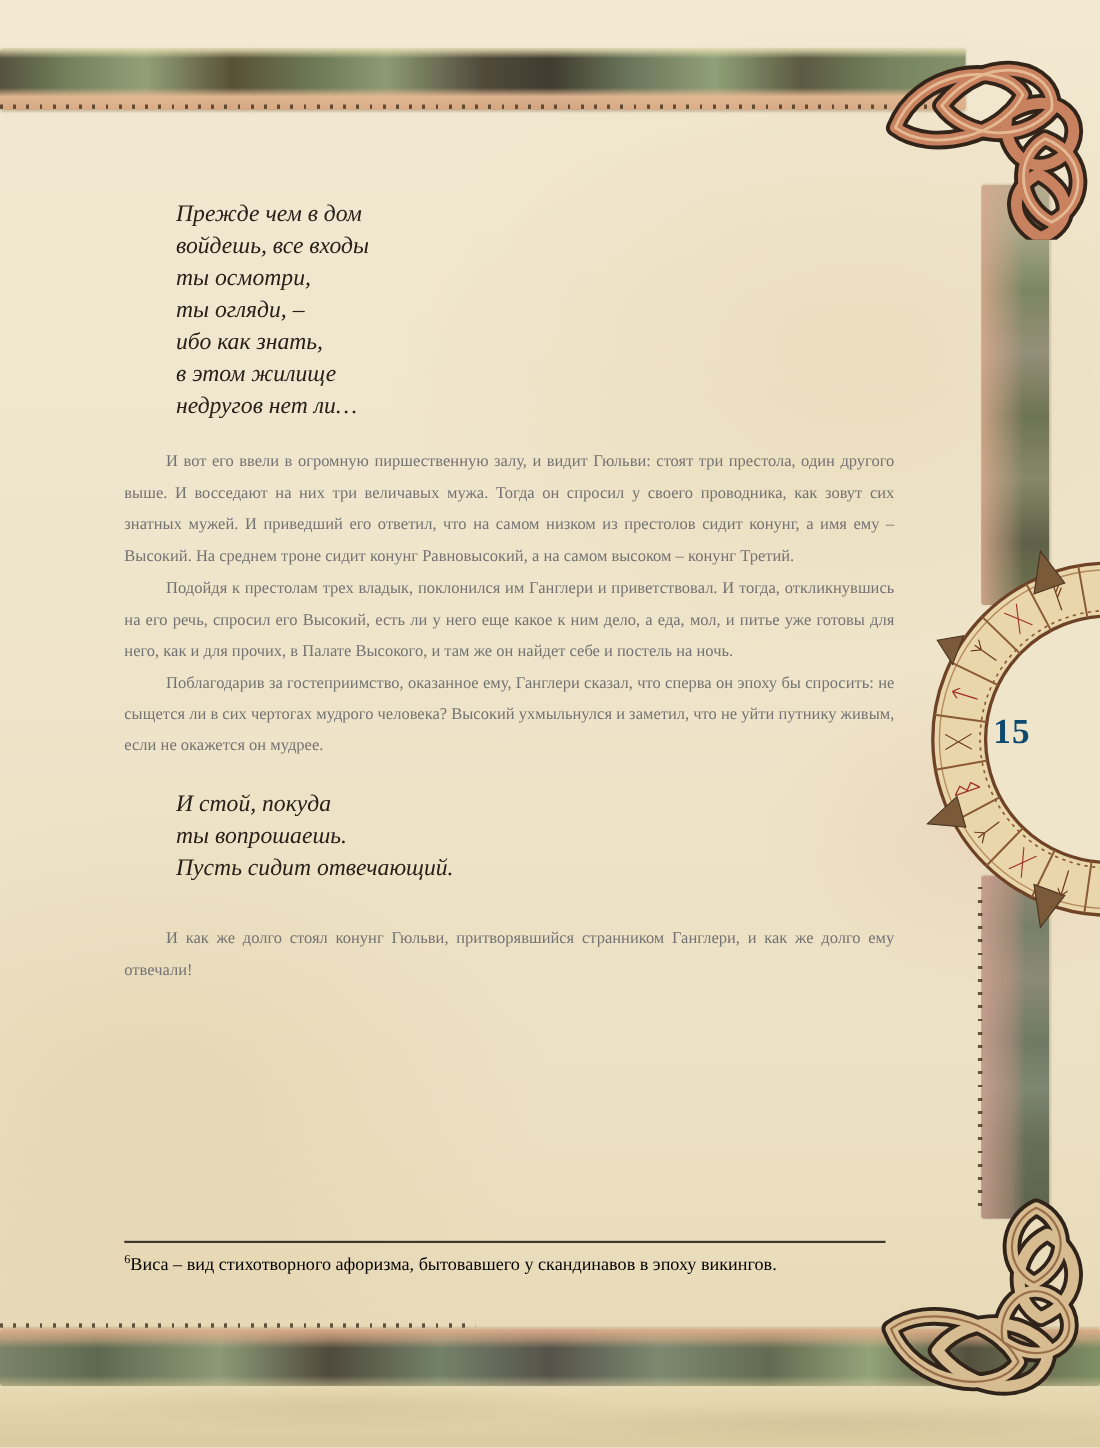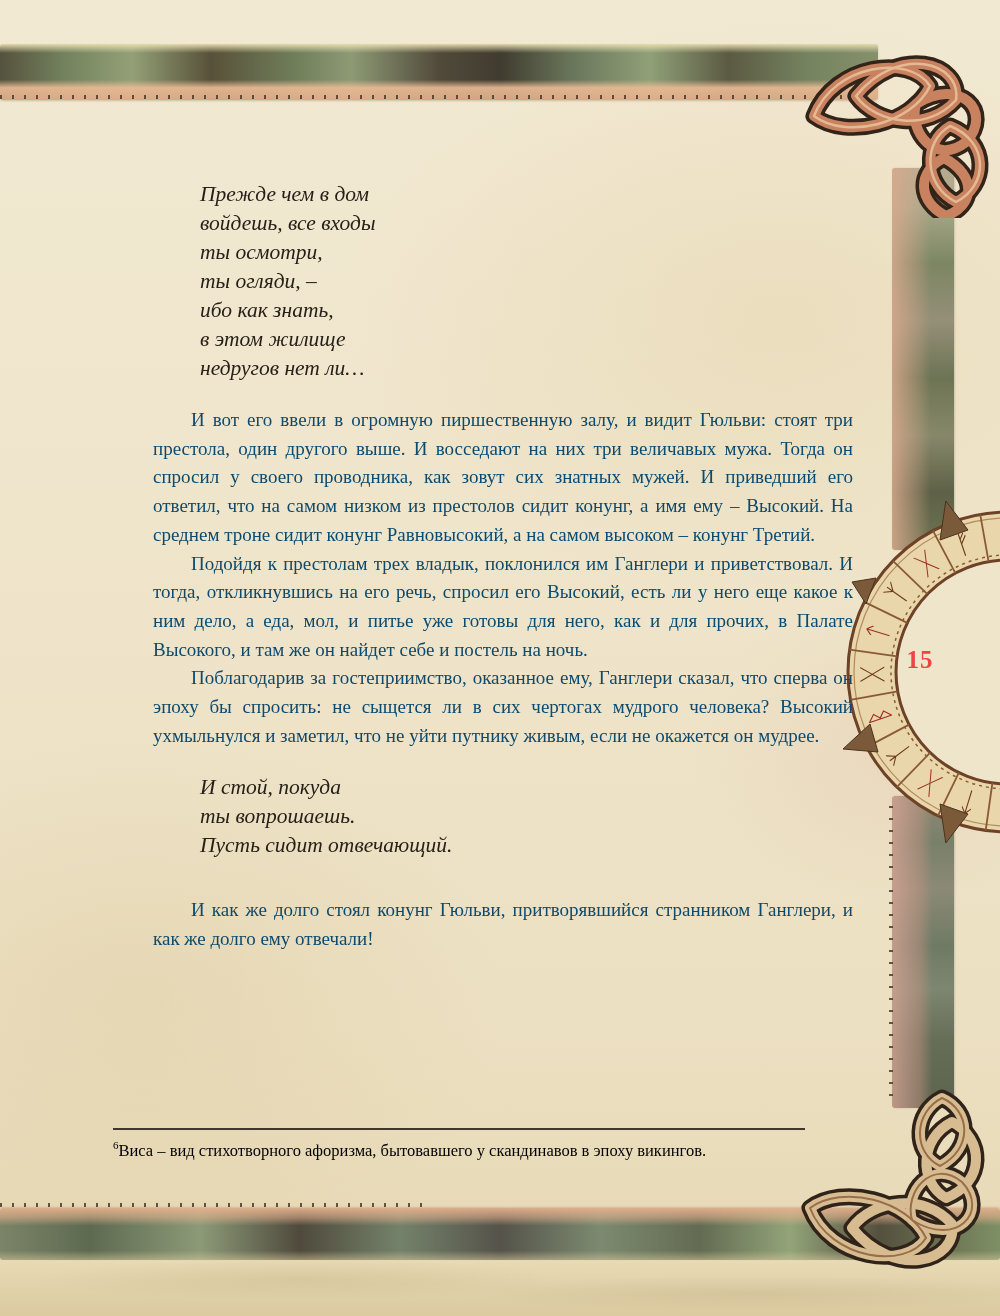--- a/index.html
+++ b/index.html
@@ -68,32 +68,32 @@
       linear-gradient(180deg,#e8dab4 0%, #e0d1a9 55%, #dccaa0 100%);
   }
 
   
   .decor { position:absolute; z-index:3; pointer-events:none; }
   .knot-tr { left:798px; top:26px; width:202px; height:192px; }
   .knot-br { left:794px; top:1082px; width:206px; height:210px; }
   .ring-wrap { left:818px; top:500px; width:182px; height:345px; }
   .page-number {
     position:absolute; z-index:4; left:896px; top:646px; width:48px;
-    text-align:center; font-size:25px; font-weight:700; color:#ef4444;
+    text-align:center; font-size:32px; font-weight:700; color:#0c4a6e;
     letter-spacing:1px;
   }
 
   
-  .content { position:absolute; z-index:3; left:113px; top:180px; width:700px;margin-left:40px; }
+  .content { position:absolute; z-index:3; left:113px; top:180px; width:700px; }
   .verse { font-style:italic; font-size:21.5px; line-height:29px; margin-left:47px; color:#262019; }
   .verse-top { margin-bottom:23px; }
   .verse-mid { margin-top:23px; margin-bottom:36px;font-style:italic; }
   .para {
-    font-size:19px; line-height:28.7px; text-align:justify;
-    text-indent:38px; color:#0c4a6e;
+    font-size:15px; line-height:28.7px; text-align:justify;
+    text-indent:38px; color:#737373;
   }
   .footnote-block { position:absolute; z-index:3; left:113px; top:1128px; width:700px; }
   .footnote-rule { width:692px; border-top:2px solid #3f372c; margin-bottom:5px; }
   .footnote-text { font-size:16.5px; line-height:21px; color:#000000; }
   .footnote-text sup { font-size:11px; vertical-align:super; }
 
   .rune-text { font-family:"DejaVu Sans", sans-serif; font-size:27px; }
 </style>
 </head>
 <body>

